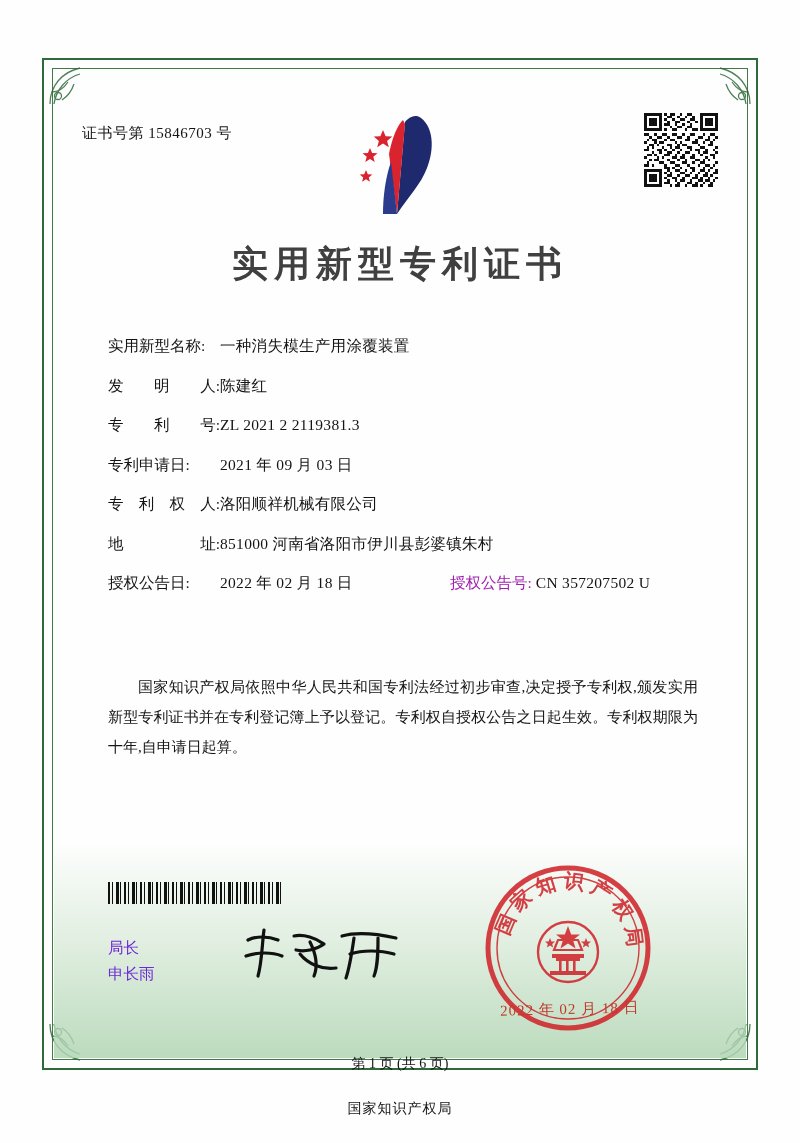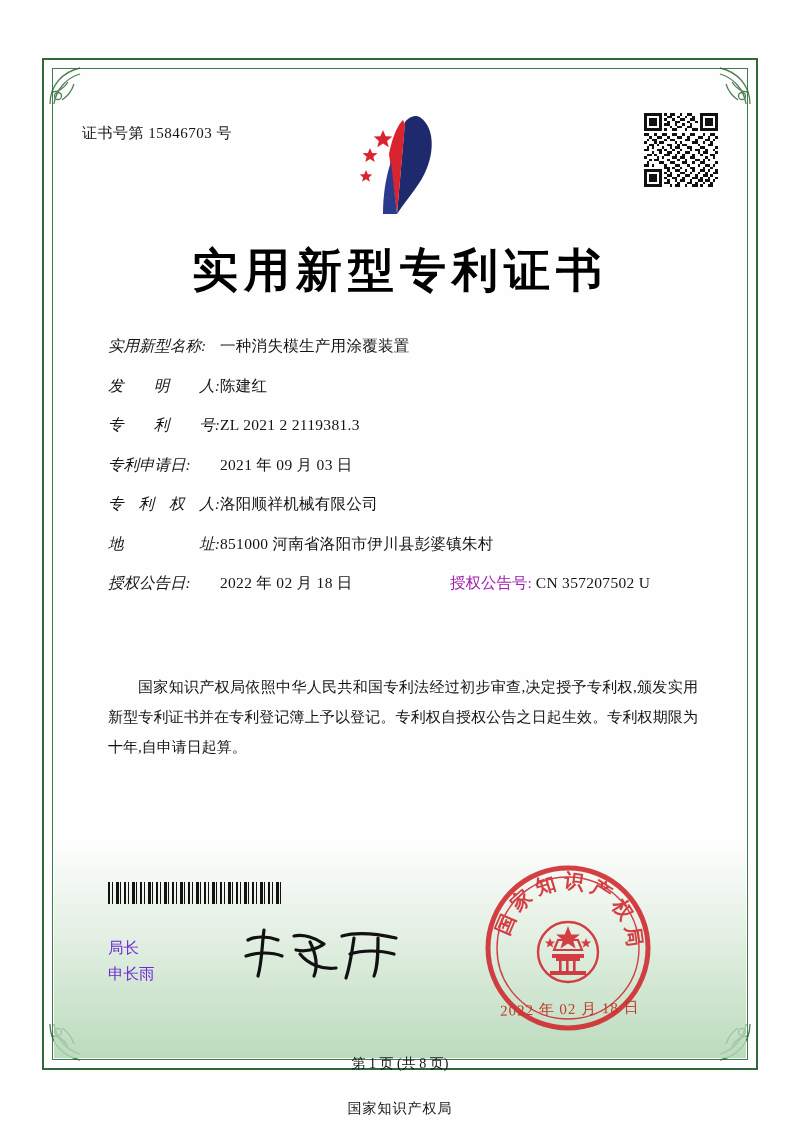--- a/index.html
+++ b/index.html
@@ -93,24 +93,24 @@
     height: 110px;
   }
   .logo svg { width:100%; height:100%; display:block; }
 
   
   .doc-title {
     position: absolute;
     left: 0; right: 0;
     top: 240px;
     text-align: center;
-    font-size: 46px;
+    font-size: 36px;
     font-weight: bold;
     letter-spacing: 6px;
-    color: #000000;
+    color: #404040;
     font-family: Liberation Serif, serif;
   }
 
   
   .fields {
     position: absolute;
     left: 108px;
     top: 338px;
     width: 600px;
     font-size: 15.5px;
@@ -121,21 +121,20 @@
     align-items: baseline;
     margin-bottom: 24px;
     white-space: nowrap;
   }
   .field-label {
     display: inline-block;
     width: 112px;
     flex: 0 0 112px;
     color: #141414;
     letter-spacing: 0px;
-    font-style: italic;
   }
   .field-label.spread {
     display: inline-flex;
     justify-content: space-between;
   }
   .field-label.spread span { display:inline-block; }
   .field-value {
     color: #141414;
     letter-spacing: .3px;
     font-family: Liberation Serif, serif;
@@ -617,16 +616,16 @@
         </defs>
         <text font-family="'Liberation Serif', serif" font-size="20" font-weight="bold" fill="#d0262c" letter-spacing="6">
           <textPath href="#sealArc" startOffset="6%">国家知识产权局</textPath>
         </text>
       </g>
     </svg>
   </div>
 
   <div class="seal-date">2022 年 02 月 18 日</div>
 
-  <div class="page-num">第 1 页 (共 8 页)</div>
+  <div class="page-num">第 1 页 (共 6 页)</div>
   <div class="footer-note">国家知识产权局</div>
 
 </div>
 
 </body></html>

